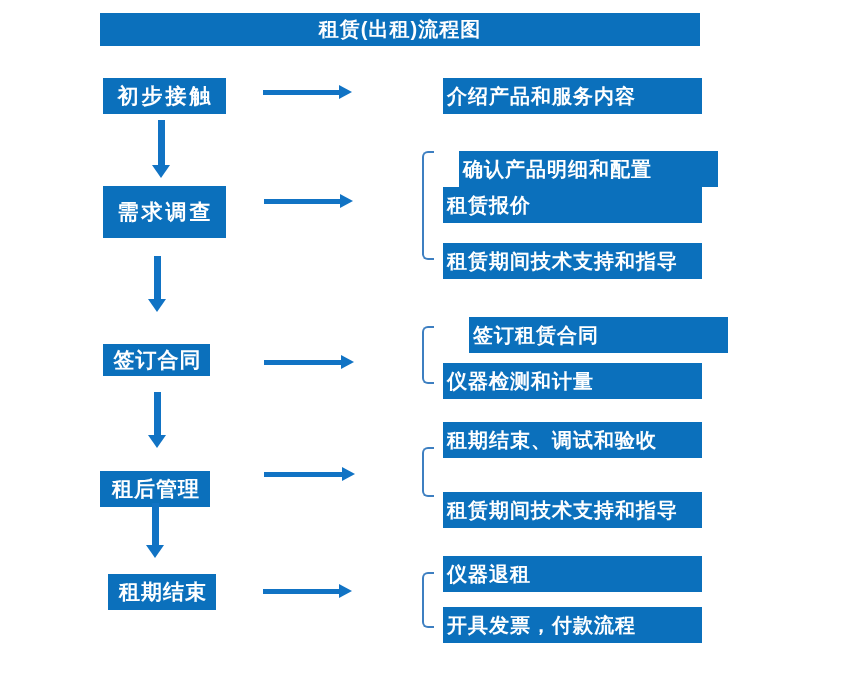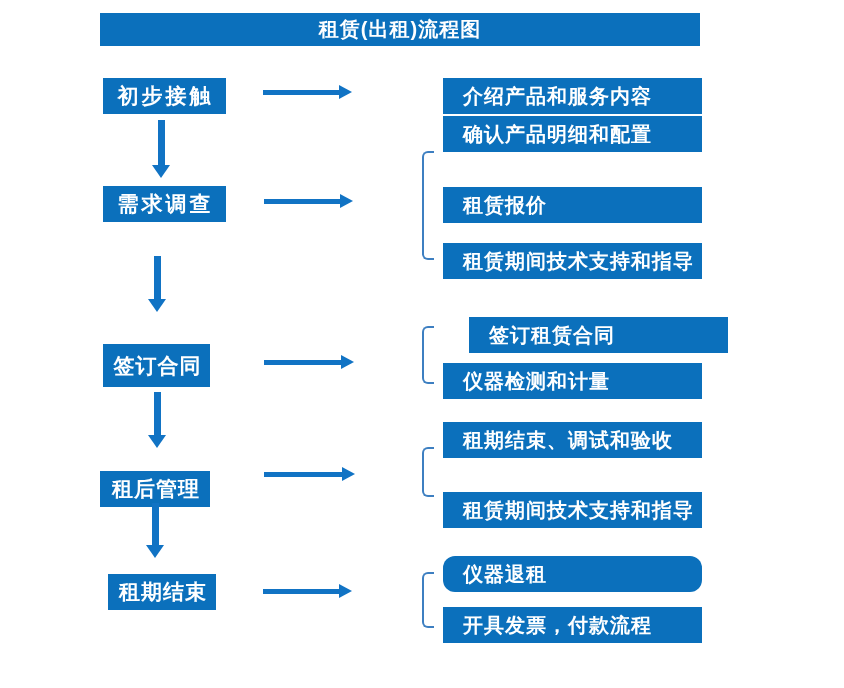--- a/index.html
+++ b/index.html
@@ -20,40 +20,40 @@
     font-size:20px;font-weight:bold;letter-spacing:1px;
     display:flex;align-items:center;justify-content:center;
   }
   .stage{
     position:absolute;background:var(--box-blue);color:var(--text-white);
     font-size:21px;font-weight:bold;letter-spacing:3px;
     display:flex;align-items:center;justify-content:center;
     padding-left:2px;box-sizing:border-box;
   }
   #stage-1{left:103px;top:78px;width:123px;height:36px;}
-  #stage-2{left:103px;top:186px;width:123px;height:36px;}
-  #stage-3{left:103px;top:344px;width:107px;height:43px;letter-spacing:1px;}
+  #stage-2{left:103px;top:186px;width:123px;height:52px;}
+  #stage-3{left:103px;top:344px;width:107px;height:32px;letter-spacing:1px;}
   #stage-4{left:100px;top:471px;width:110px;height:36px;letter-spacing:1px;}
   #stage-5{left:108px;top:574px;width:108px;height:36px;letter-spacing:1px;}
   .detail{
     position:absolute;left:443px;width:259px;height:36px;
     background:var(--box-blue);color:var(--text-white);
     font-size:20px;font-weight:bold;letter-spacing:1px;
-    display:flex;align-items:center;padding-left:20px;box-sizing:border-box;
+    display:flex;align-items:center;padding-left:4px;box-sizing:border-box;
     white-space:nowrap;
   }
   #detail-1{top:78px;}
-  #detail-2{top:116px;}
+  #detail-2{top:151px;margin-left:16px;}
   #detail-3{top:187px;}
   #detail-4{top:243px;}
   #detail-5{top:317px;margin-left:26px;}
   #detail-6{top:363px;}
   #detail-7{top:422px;}
   #detail-8{top:492px;}
-  #detail-9{top:556px;border-radius:12px;}
+  #detail-9{top:556px;}
   #detail-10{top:607px;}
   
   .harrow{
     position:absolute;height:5px;background:var(--arrow-blue);
   }
   .harrow::after{
     content:"";position:absolute;right:-13px;top:-5px;width:0;height:0;
     border-left:13px solid var(--arrow-blue);
     border-top:7px solid transparent;border-bottom:7px solid transparent;
   }

